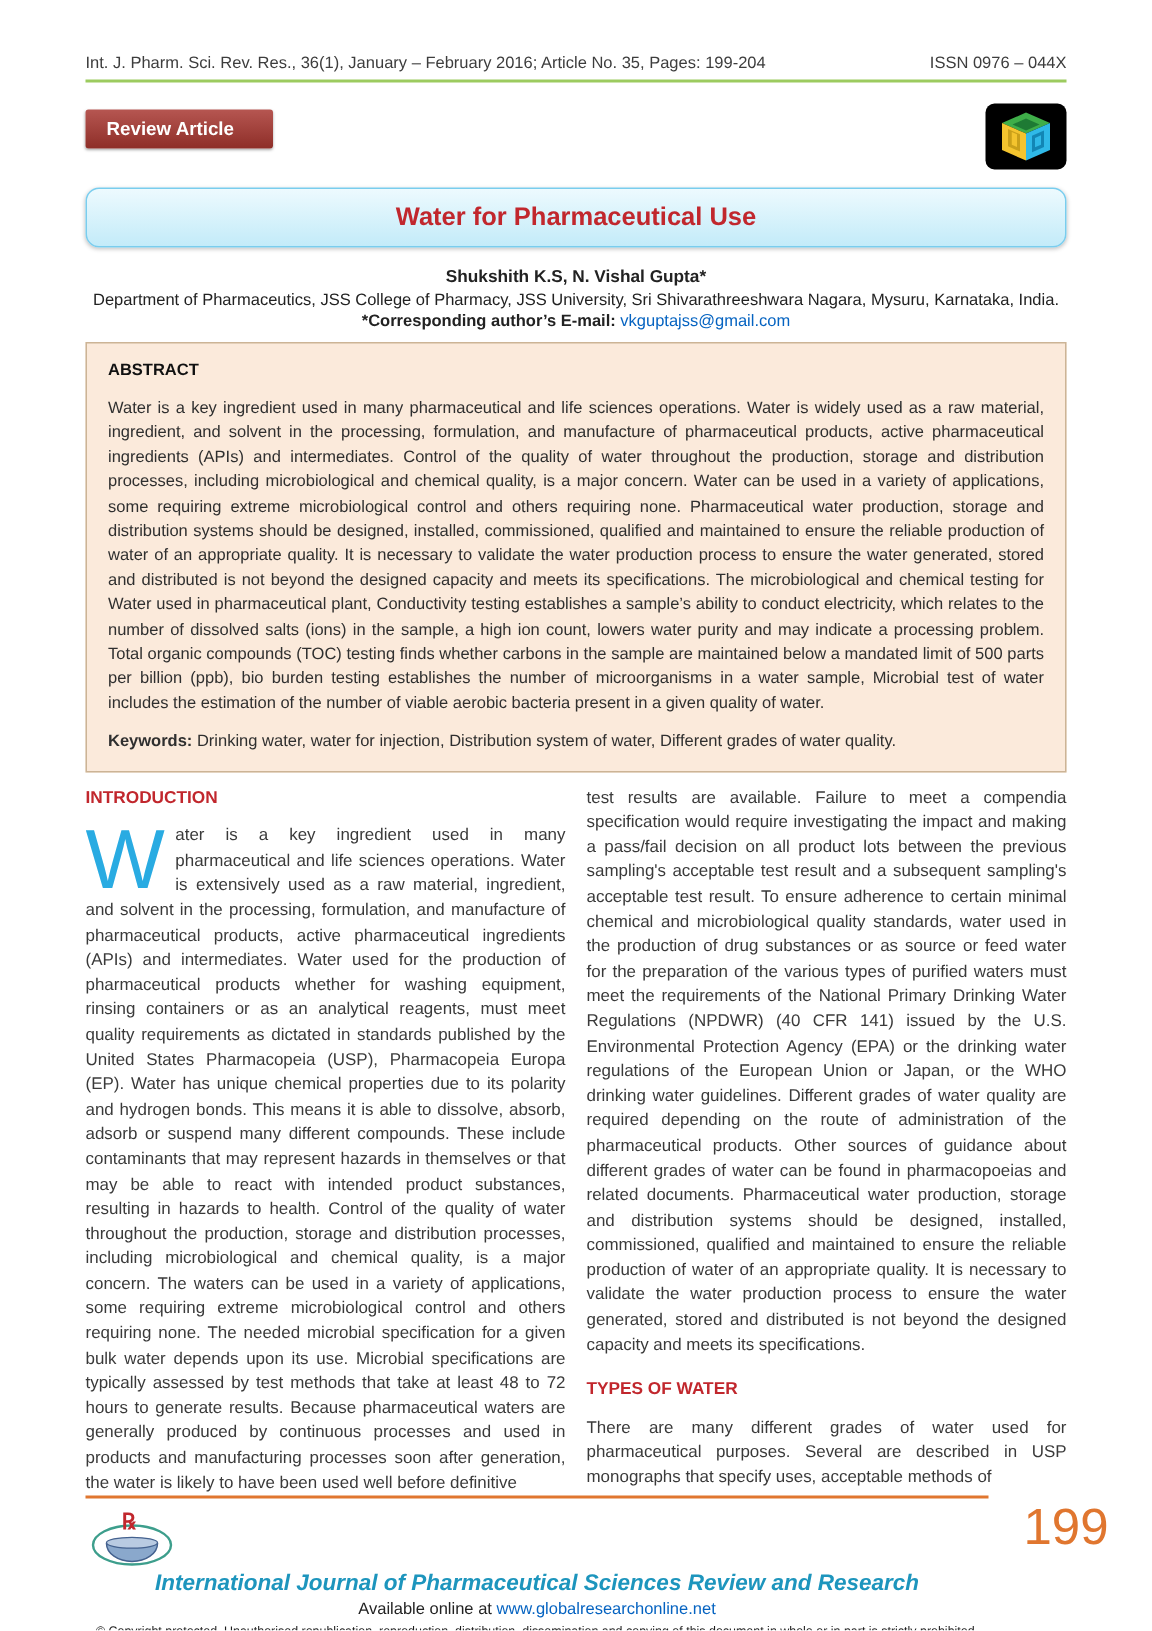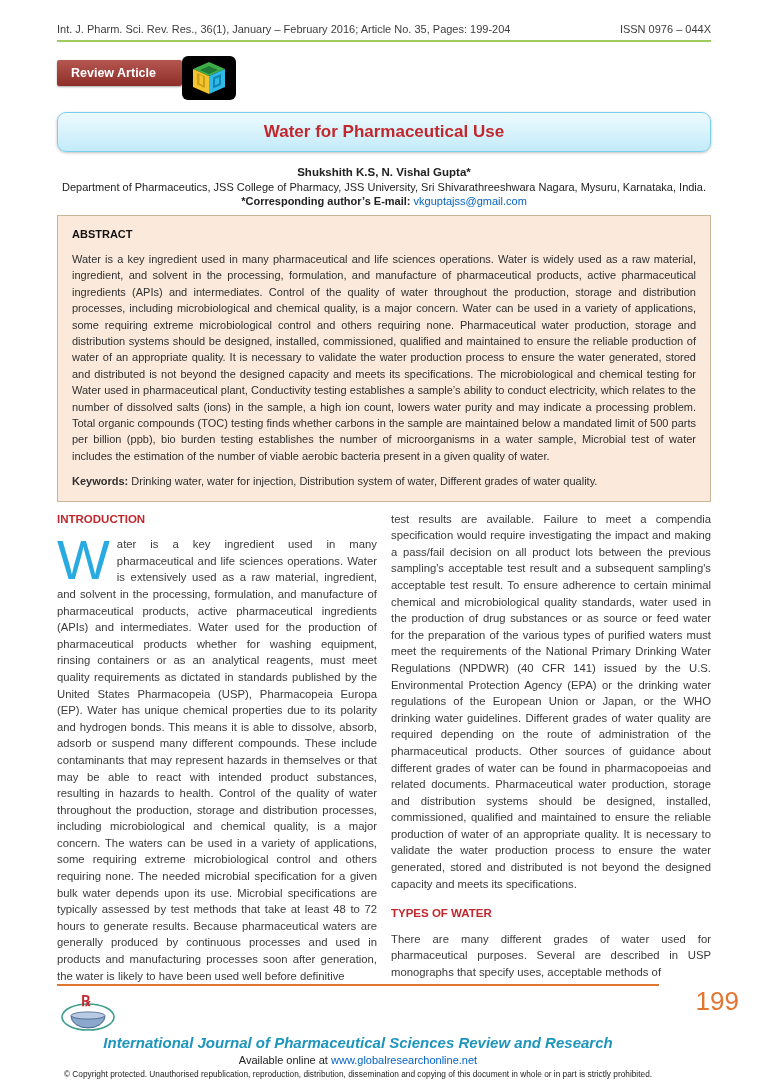--- a/index.html
+++ b/index.html
@@ -1,27 +1,27 @@
 <!DOCTYPE html>
 <html><head>
 <meta charset="utf-8">
 <style>
   * { margin:0; padding:0; box-sizing:border-box; }
   html,body { background:#ffffff; }
   .page {
     width:768px; height:1087px; margin:0 auto; background:#fff;
     font-family:"Liberation Sans","DejaVu Sans",sans-serif;
     color:#3a3a3a; position:relative; overflow:hidden;
-    padding:23px 57px 0 57px; display:flex; flex-direction:column;
+    padding:36px 57px 0 57px; display:flex; flex-direction:column;
   }
   
   .hdr-row { display:flex; justify-content:space-between; align-items:flex-end;
     font-size:11px; color:#3d3d3d; padding-bottom:5px; border-bottom:2px solid #9ccb5f; }
   
-  .badge-row { display:flex; justify-content:flex-start; align-items:flex-start; margin-top:14px; height:46px; }
+  .badge-row { display:flex; justify-content:space-between; align-items:flex-start; margin-top:14px; height:46px; }
   .badge { position:relative; display:inline-block; margin-top:4px;
     background:linear-gradient(#b65651,#8e2e28); color:#fff; font-weight:bold;
     font-size:12.5px; padding:6px 26px 6px 14px; border-radius:2px;
     box-shadow:0 1px 2px rgba(0,0,0,.35); }
   .badge::after { content:""; position:absolute; left:96%; bottom:0; width:52px; height:13px;
     background:#dcc4c0; transform:skewX(-42deg); transform-origin:bottom left; z-index:-1; }
   .cube-logo { width:54px; height:44px; background:#000; border-radius:6px;
     display:flex; align-items:center; justify-content:center; }
   
   .title-box { margin-top:12px; border:1.5px solid #79cdee; border-radius:9px;
@@ -49,21 +49,21 @@
   .dropcap { float:left; font-size:56px; line-height:44px; color:#29abe2; padding:2px 7px 0 0; }
   .col p + h3 { margin-top:13px; }
   
   .footer { margin-top:auto; position:relative; padding-bottom:22px; }
   .footer-main { border-top:2px solid #e0762f; margin-right:52px; position:relative;
     min-height:56px; padding-top:4px; }
   .rx-logo { position:absolute; left:2px; top:4px; }
   .f-journal { text-align:center; font-size:15px; font-weight:bold; font-style:italic; color:#1d95bd;margin-top:44px; }
   .f-avail { text-align:center; font-size:11px; color:#222; margin-top:3px; }
   .f-copy { text-align:center; font-size:8.3px; color:#1c1c1c; margin-top:3px; }
-  .page-num { position:absolute; right:-28px; top:2px; font-size:26px; color:#e0762f; }
+  .page-num { position:absolute; right:-28px; top:2px; font-size:34px; color:#e0762f; }
 </style>
 </head>
 <body>
 
 <div class="page">
 
   <div class="hdr-row">
     <span>Int. J. Pharm. Sci. Rev. Res., 36(1), January – February 2016; Article No. 35, Pages: 199-204</span>
     <span>ISSN 0976 – 044X</span>
   </div>

